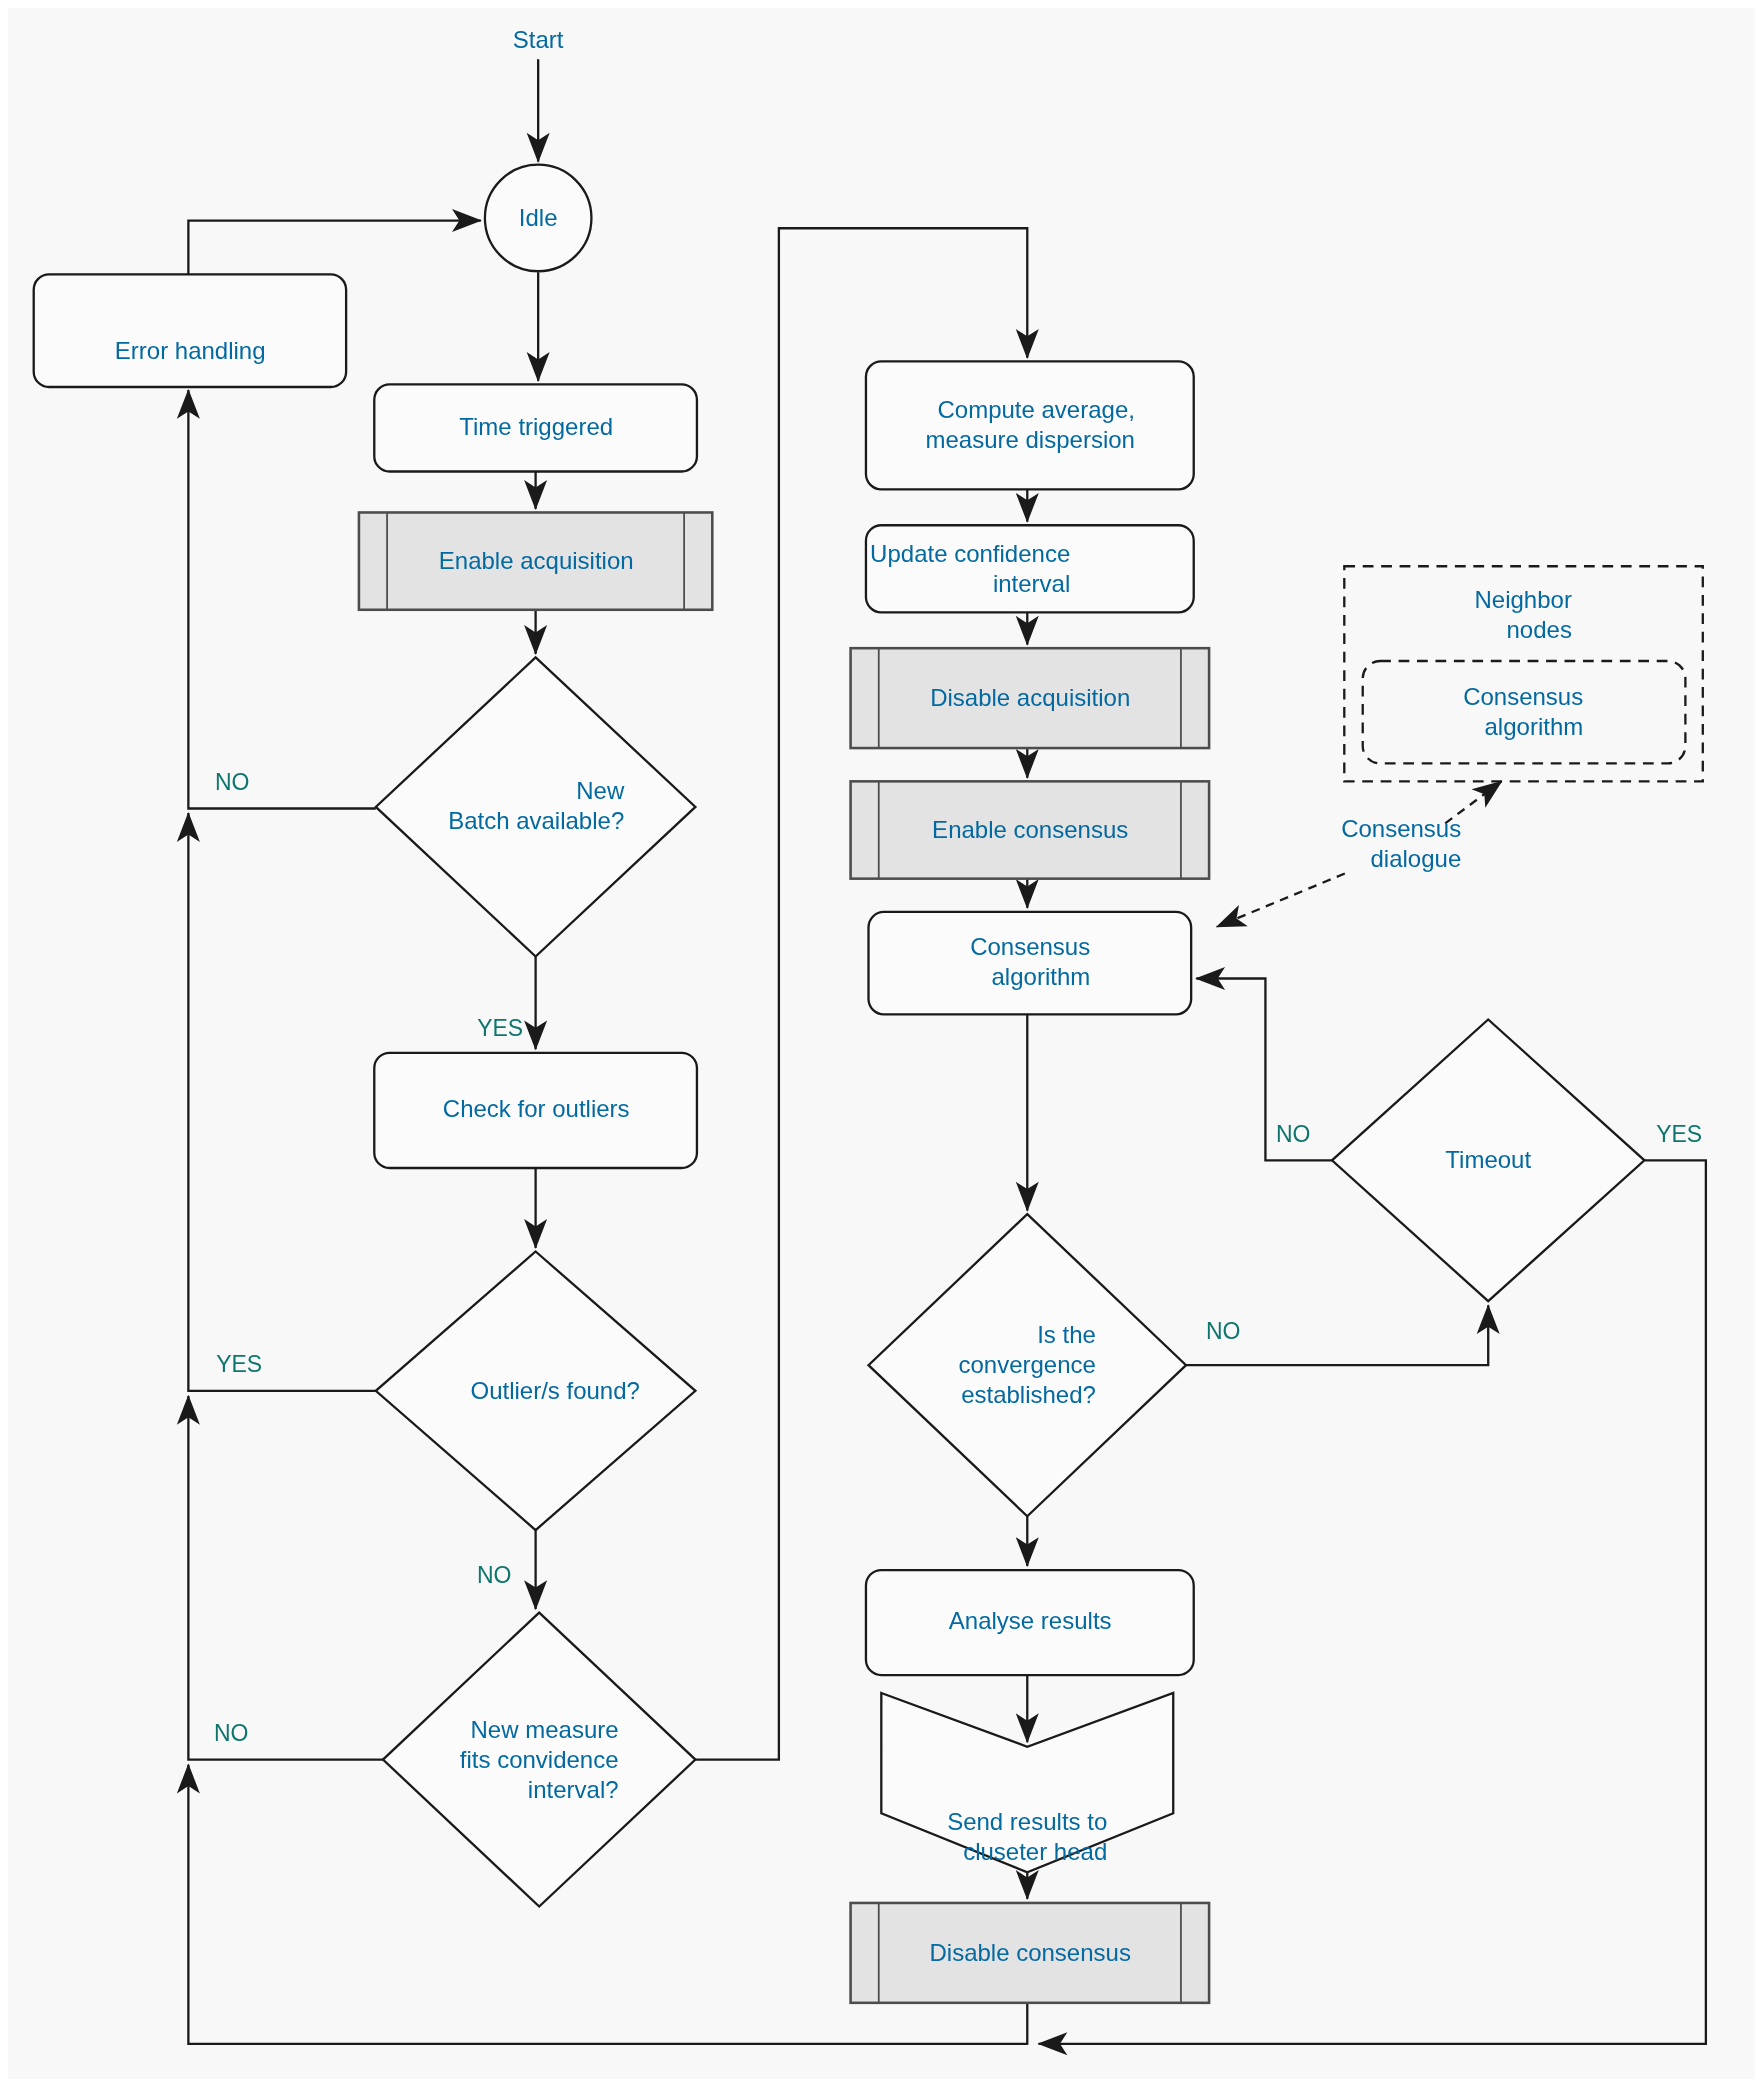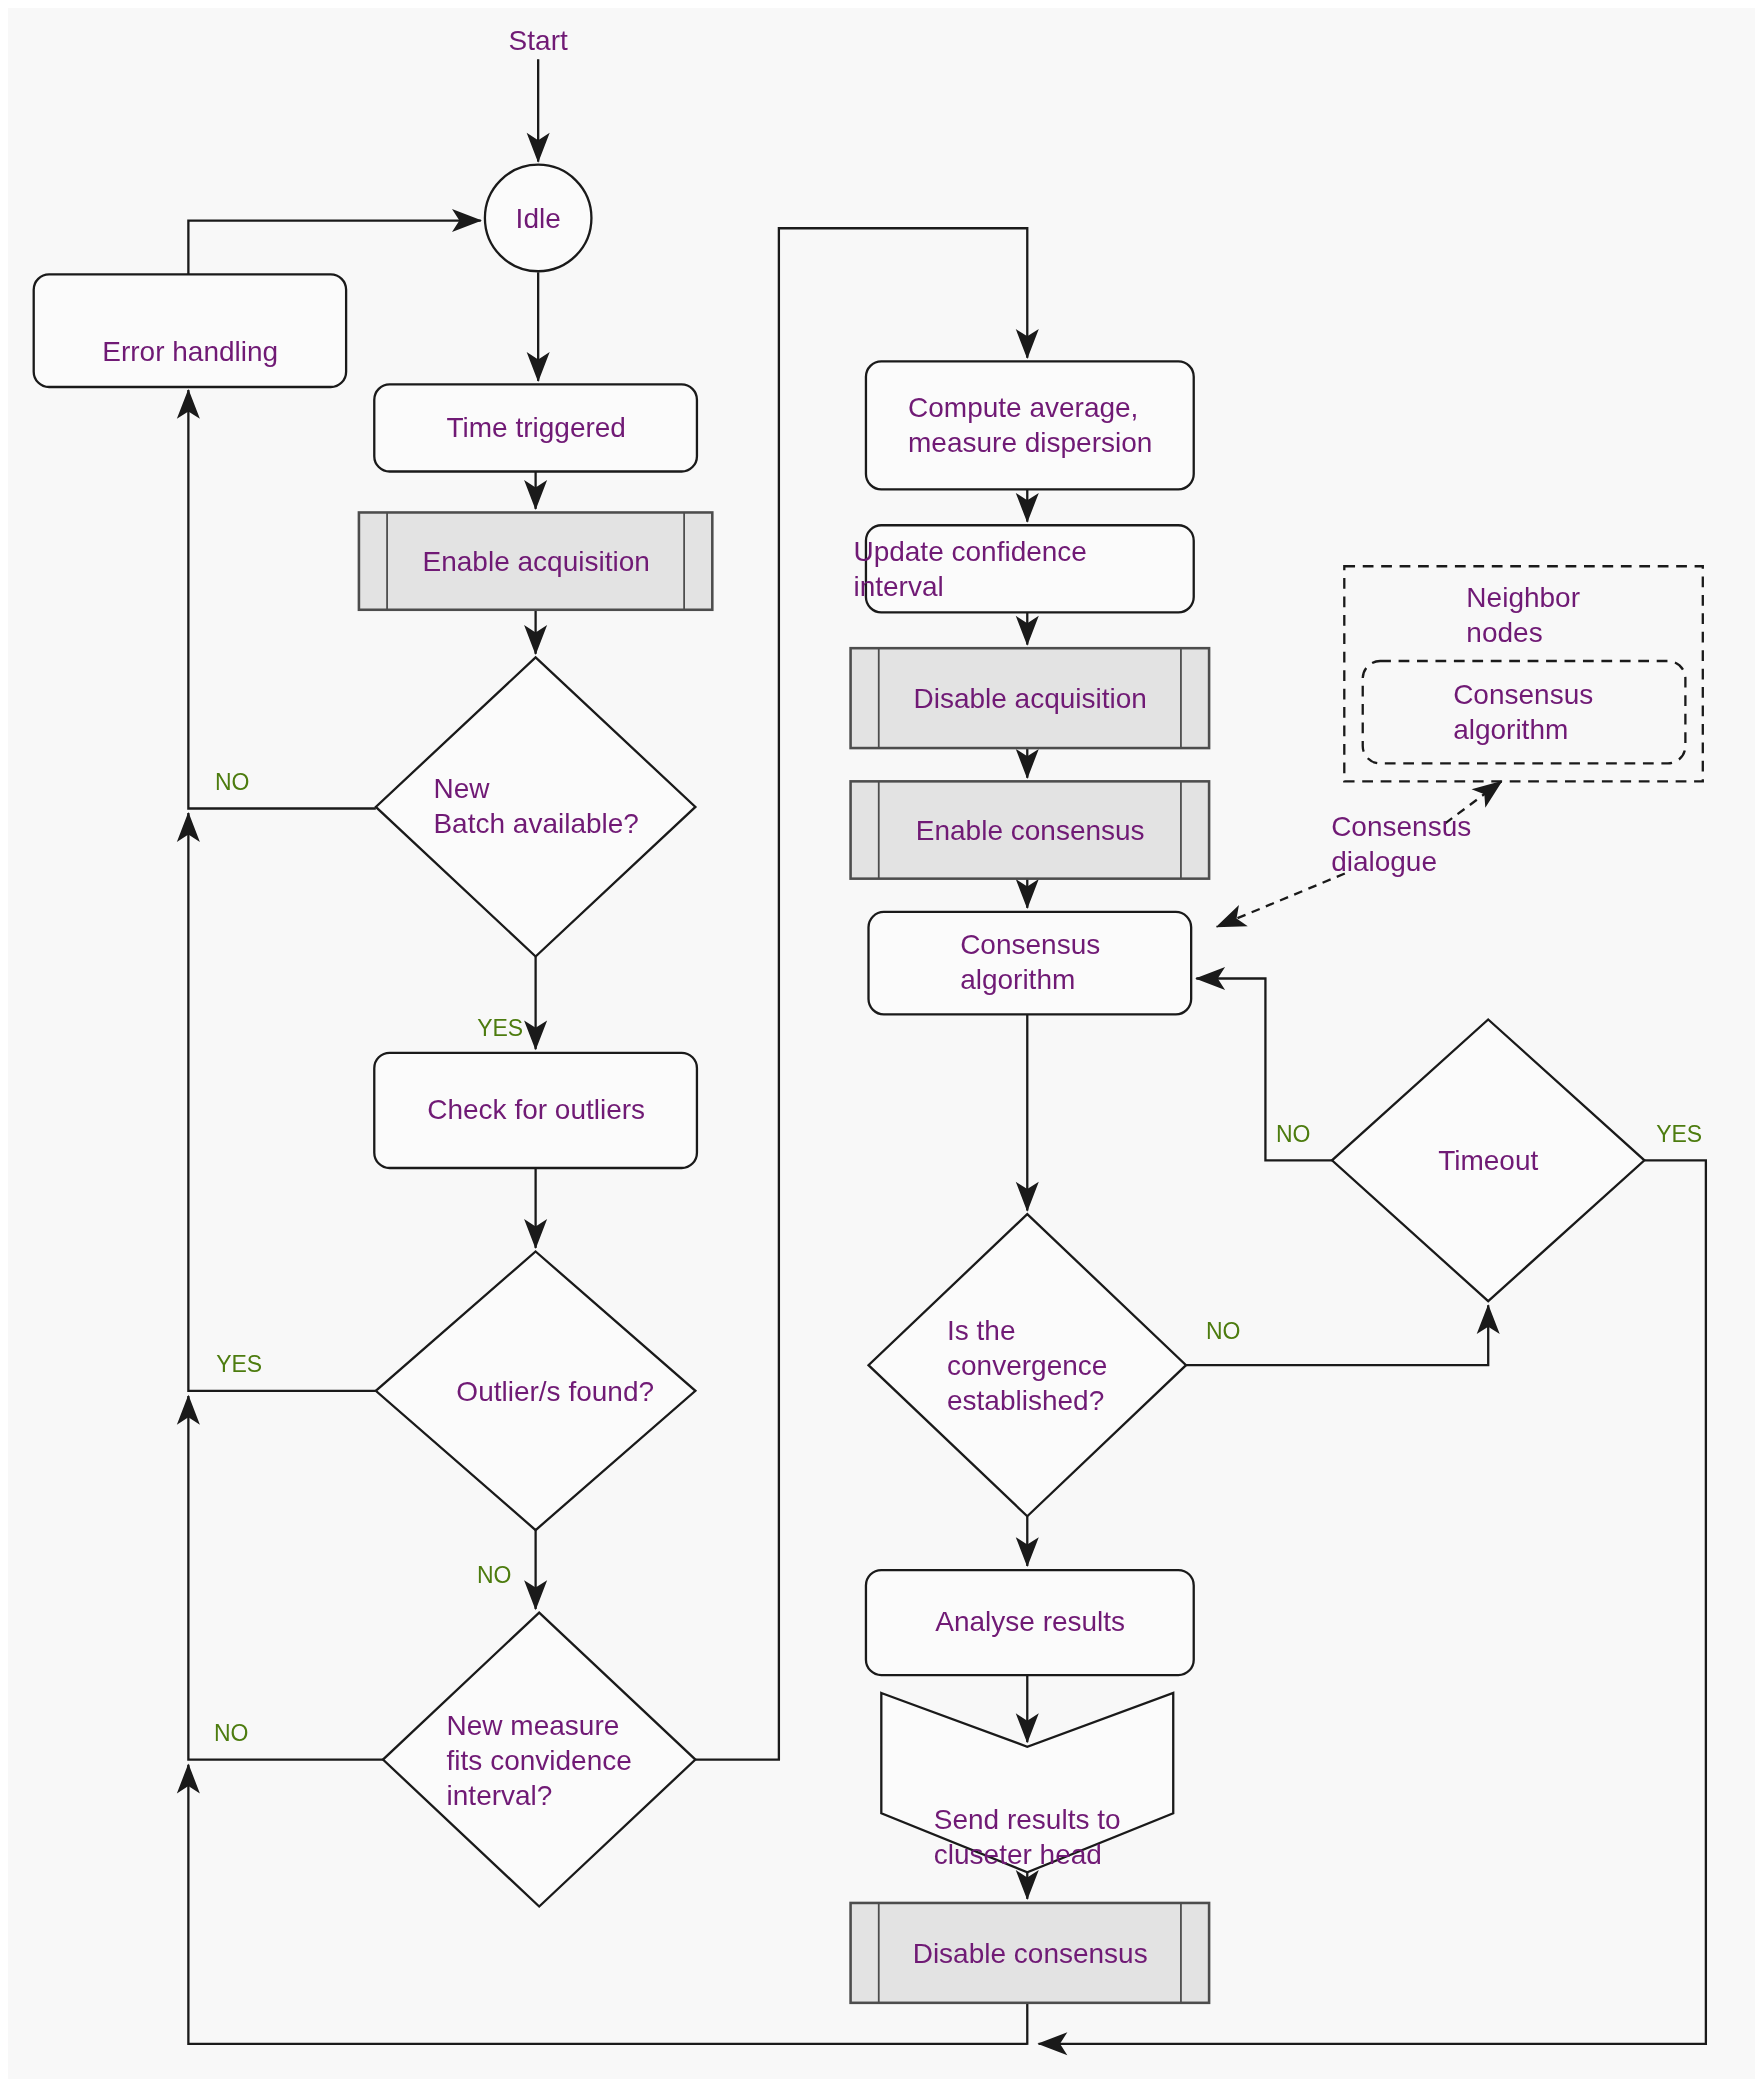--- a/index.html
+++ b/index.html
@@ -7,24 +7,24 @@
   #canvas{position:absolute;left:8.2px;top:8.2px;right:8.2px;bottom:8.2px;background:var(--background,#f8f8f8);}
   svg{position:absolute;left:0;top:0;width:100%;height:100%;}
   .shape{fill:var(--node-fill,#fbfbfb);stroke:var(--line,#1a1a1a);stroke-width:4.5px;}
   .sub{fill:var(--subroutine-fill,#e3e3e3);stroke:var(--subroutine-border,#4d4d4d);stroke-width:5px;}
   .subbar{stroke:var(--subroutine-border,#4d4d4d);stroke-width:3.5px;}
   .edge{fill:none;stroke:var(--line,#1a1a1a);stroke-width:4.5px;marker-end:url(#arw);}
   .edge.plain{marker-end:none;}
   .edge.dash{stroke-dasharray:17 13;}
   .dashedrect{fill:none;stroke:var(--line,#1a1a1a);stroke-width:4.5px;stroke-dasharray:21 15;}
   .arrowhead{fill:var(--line,#1a1a1a);}
-  .t{position:absolute;transform:translate(-50%,-50%);text-align:left;color:#701a75;
-     font-size:28px;line-height:1.25;white-space:nowrap;}
+  .t{position:absolute;transform:translate(-50%,-50%);text-align:right;color:#0369a1;
+     font-size:24px;line-height:1.25;white-space:nowrap;}
   .t span{display:block;}
-  .el{position:absolute;transform:translate(-50%,-50%);color:#4d7c0f;font-size:23px;white-space:nowrap;}
+  .el{position:absolute;transform:translate(-50%,-50%);color:#0f766e;font-size:23px;white-space:nowrap;}
 </style>
 </head>
 <body>
 
 <div id="stage">
 <div id="canvas">
 
 <svg viewBox="0 0 3410 4043">
   <defs>
     <marker id="arw" markerWidth="14" markerHeight="11" refX="12.5" refY="5" orient="auto" overflow="visible">

